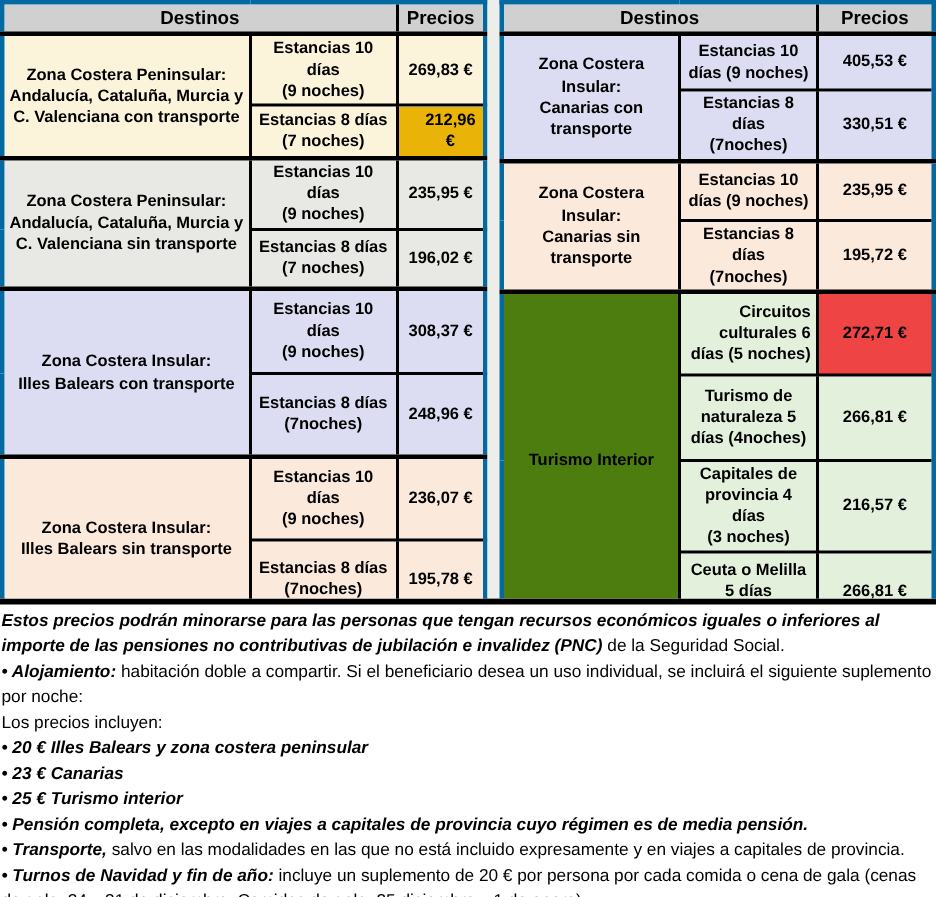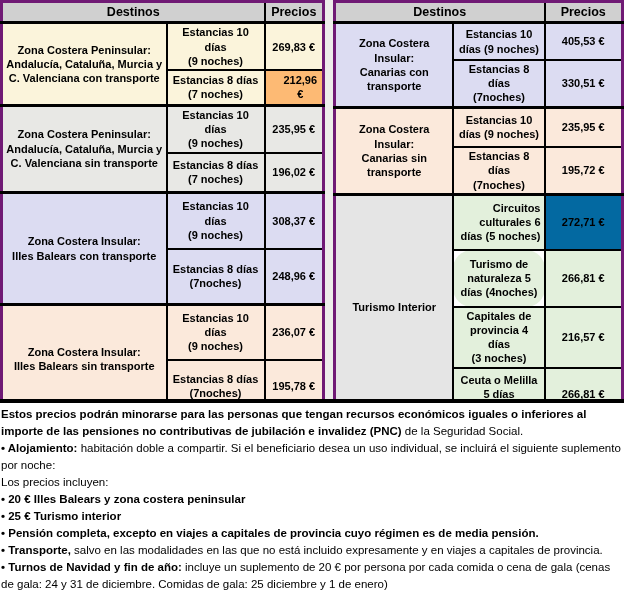--- a/index.html
+++ b/index.html
@@ -18,21 +18,21 @@
     overflow: hidden;
   }
   .gutter {
     width: 13px;
     align-self: stretch;
     background: #EDEDEA;
   }
   table.price-table {
     border-collapse: collapse;
     table-layout: fixed;
-    border: 3px solid #701a75;
+    border: 3px solid #0369a1;
   }
   table.left  { width: 322px; }
   table.right { width: 288px; }
   .price-table th, .price-table td {
     border: 2px solid #000;
     text-align: center;
     vertical-align: middle;
     font-weight: bold;
     font-size: 11px;
     line-height: 1.3;
@@ -50,21 +50,21 @@
   .price-cell { font-size: 11px; }
   .divider-line {
     width: 624px; height: 4px; background: #000;
   }
   .notes {
     width: 624px;
     padding: 3px 2px 0 1px;
     font-size: 11.5px;
     line-height: 1.48;
   }
-  .notes .b { font-weight: bold; }
+  .notes .b { font-weight: bold; font-style: italic; }
   .note-line { margin: 0; }
 </style>
 </head>
 <body>
 
 <div class="tables-row">
 
   <table class="price-table left">
     <colgroup>
         <col style="width:165px">
@@ -80,21 +80,21 @@
       <td rowspan="2" class="pre" style="background-color: rgb(251, 244, 219);">Zona Costera Peninsular:
 Andalucía, Cataluña, Murcia y
 C. Valenciana con transporte</td>
       <td class="pre" style="background-color: rgb(251, 244, 219);">Estancias 10 días
 (9 noches)</td>
       <td class="price-cell" style="background-color: rgb(251, 244, 219);">269,83 €</td>
     </tr>
     <tr style="height:35px">
       <td class="pre" style="background-color: rgb(251, 244, 219);">Estancias 8 días
 (7 noches)</td>
-      <td class="price-cell" style="background-color: #fdba74; padding-left: 16px;">212,96 €</td>
+      <td class="price-cell" style="background-color: #eab308; padding-left: 16px;">212,96 €</td>
     </tr>
     <tr class="grp-top" style="height:40px">
       <td rowspan="2" class="pre" style="background-color: rgb(232, 232, 229);">Zona Costera Peninsular:
 Andalucía, Cataluña, Murcia y
 C. Valenciana sin transporte</td>
       <td class="pre" style="background-color: rgb(232, 232, 229);">Estancias 10 días
 (9 noches)</td>
       <td class="price-cell" style="background-color: rgb(232, 232, 229);">235,95 €</td>
     </tr>
     <tr style="height:40px">
@@ -164,28 +164,28 @@
       <td class="pre" style="background-color: rgb(251, 233, 219);">Estancias 10
 días (9 noches)</td>
       <td class="price-cell" style="background-color: rgb(251, 233, 219);">235,95 €</td>
     </tr>
     <tr style="height:40px">
       <td class="pre" style="background-color: rgb(251, 233, 219);">Estancias 8 días
 (7noches)</td>
       <td class="price-cell" style="background-color: rgb(251, 233, 219);">195,72 €</td>
     </tr>
     <tr class="grp-top" style="height:55px">
-      <td rowspan="4" class="pre" style="background-color: #e5e5e5;">Turismo Interior</td>
+      <td rowspan="4" class="pre" style="background-color: #4d7c0f;">Turismo Interior</td>
       <td class="pre" style="background-color: rgb(227, 240, 220); text-align: right;">Circuitos
 culturales 6
 días (5 noches)</td>
-      <td class="price-cell" style="background-color: #0369a1;">272,71 €</td>
+      <td class="price-cell" style="background-color: #ef4444;">272,71 €</td>
     </tr>
     <tr style="height:57px">
-      <td class="pre" style="background-color: rgb(227, 240, 220); border-radius: 19px;">Turismo de
+      <td class="pre" style="background-color: rgb(227, 240, 220);">Turismo de
 naturaleza  5
 días (4noches)</td>
       <td class="price-cell" style="background-color: rgb(227, 240, 220);">266,81 €</td>
     </tr>
     <tr style="height:56px">
       <td class="pre" style="background-color: rgb(227, 240, 220);">Capitales de
 provincia 4 días
 (3 noches)</td>
       <td class="price-cell" style="background-color: rgb(227, 240, 220);">216,57 €</td>
     </tr>
@@ -199,17 +199,18 @@
     </table>
 </div>
 
 <div class="divider-line"></div>
 
 <div class="notes">
   <p class="note-line"><span class="b">Estos precios podrán minorarse para las personas que tengan recursos económicos iguales o inferiores al importe de las pensiones no contributivas de jubilación e invalidez (PNC)</span><span> de la Seguridad Social.</span></p>
   <p class="note-line"><span class="b">• Alojamiento:</span><span> habitación doble a compartir. Si el beneficiario desea un uso individual, se incluirá el siguiente suplemento por noche:</span></p>
   <p class="note-line">Los precios incluyen:</p>
   <p class="note-line"><span class="b">• 20 € Illes Balears y zona costera peninsular</span><span></span></p>
+  <p class="note-line"><span class="b">• 23 € Canarias</span><span></span></p>
   <p class="note-line"><span class="b">• 25 € Turismo interior</span><span></span></p>
   <p class="note-line"><span class="b">• Pensión completa, excepto en viajes a capitales de provincia cuyo régimen es de media pensión.</span><span></span></p>
   <p class="note-line"><span class="b">• Transporte,</span><span> salvo en las modalidades en las que no está incluido expresamente y en viajes a capitales de provincia.</span></p>
   <p class="note-line"><span class="b">• Turnos de Navidad y fin de año:</span><span> incluye un suplemento de 20 € por persona por cada comida o cena de gala (cenas de gala: 24 y 31 de diciembre. Comidas de gala: 25 diciembre y 1 de enero)</span></p>
 </div>
 
 </body></html>

